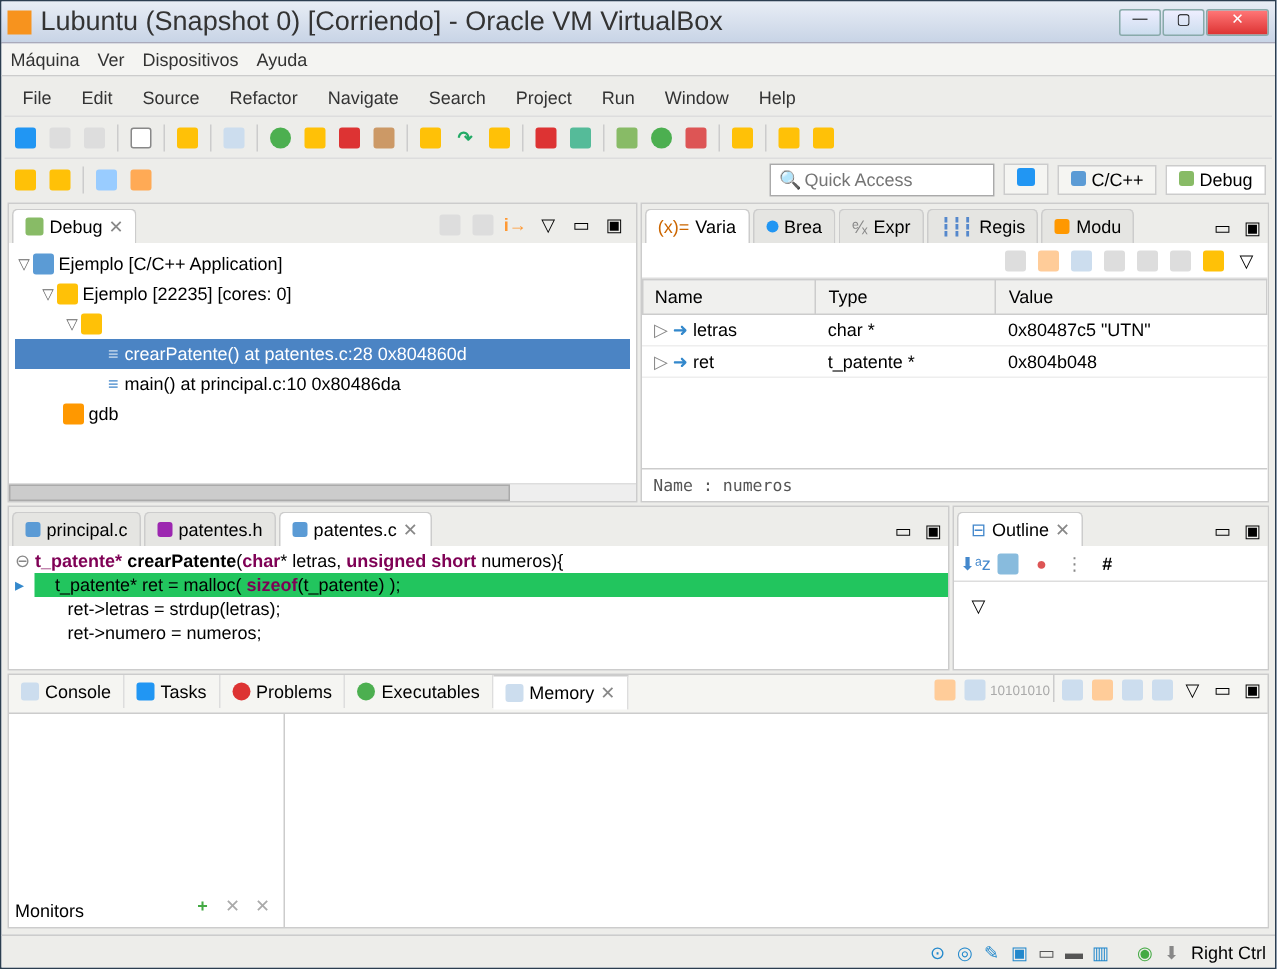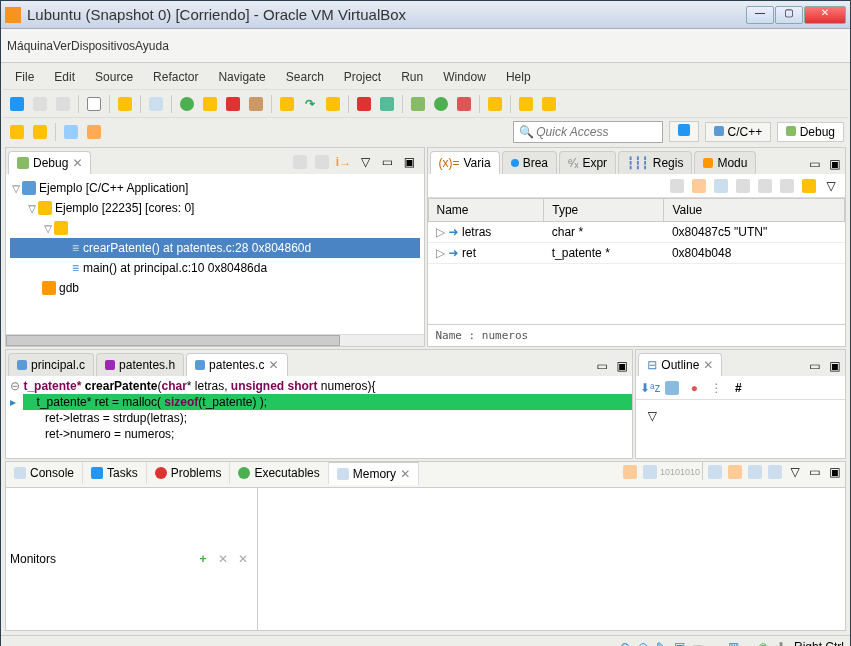--- a/index.html
+++ b/index.html
@@ -2,42 +2,42 @@
 <html><head>
 <meta charset="utf-8">
 <style>
 * { box-sizing: border-box; margin: 0; padding: 0; font-family: "Segoe UI", Tahoma, sans-serif; font-size: 12px; }
 body { background: #5a7aa0; width: 851px; height: 646px; overflow: hidden; }
 
 
 .window { width: 851px; height: 646px; background: #d4dce8; border: 1px solid #2c3e50; }
 .titlebar { height: 28px; background: linear-gradient(#e8edf5, #c8d4e6); display: flex; align-items: center; padding: 0 4px; border-bottom: 1px solid #aab; }
 .titlebar-icon { width: 16px; height: 16px; background: #f7931e; margin-right: 6px; }
-.titlebar-text { flex: 1; color: #333; font-size: 15px; }
+.titlebar-text { flex: 1; color: #333; font-size: 18px; }
 .win-btns { display: flex; gap: 1px; }
 .win-btn { width: 28px; height: 18px; background: linear-gradient(#eef, #cde); border: 1px solid #8aa; border-radius: 2px; font-size: 10px; text-align: center; }
 .win-close { background: linear-gradient(#f77, #d33); color: #fff; width: 42px; }
 
 
-.vbox-menu { height: 34px; background: #f4f4f2; display: flex; align-items: center; padding: 0 6px; border-bottom: 1px solid #ccc; }
+.vbox-menu { height: 22px; background: #f4f4f2; display: flex; align-items: center; padding: 0 6px; gap: 12px; border-bottom: 1px solid #ccc; }
 .vbox-menu span { color: #333; }
 
 
 .eclipse { background: #ededea; height: calc(100% - 50px - 22px); display: flex; flex-direction: column; padding: 2px; }
 
 
 .emenu { height: 24px; display: flex; align-items: center; padding: 0 4px; gap: 4px; }
 .emenu span { padding: 3px 8px; color: #333; }
 
 
 .toolbar { height: 28px; background: #ededea; border-top: 1px solid #ddd; display: flex; align-items: center; padding: 0 4px; gap: 3px; }
 .tbtn { width: 20px; height: 20px; border: 1px solid transparent; display: inline-flex; align-items: center; justify-content: center; }
 .sep { width: 1px; height: 18px; background: #ccc; margin: 0 2px; }
 .quick-access { margin-left: auto; display: flex; align-items: center; gap: 4px; }
-.qa-input { width: 150px; height: 22px; border: 1px solid #aaa; padding: 0 24px 0 6px; background: #fff; color: #888; font-style: italic; }
+.qa-input { width: 150px; height: 22px; border: 1px solid #aaa; padding: 0 24px 0 6px; background: #fff; color: #888; }
 .persp-btn { padding: 2px 8px; border: 1px solid #ccc; background: #f5f5f2; margin-left: 2px; }
 
 
 .content { flex: 1; display: flex; flex-direction: column; gap: 2px; padding: 2px; }
 .row { display: flex; gap: 2px; }
 
 
 .view { background: #f5f5f2; border: 1px solid #ccc; display: flex; flex-direction: column; }
 .view-tabs { height: 26px; display: flex; align-items: flex-end; background: #ededea; }
 .tab { padding: 4px 8px; background: #fff; border: 1px solid #ccc; border-bottom: none; border-radius: 4px 4px 0 0; display: flex; align-items: center; gap: 4px; margin-left: 2px; }
@@ -478,21 +478,21 @@
               <span class="ico" style="background:#cde"></span>
             </span>
           <span class="tbtn">
               <span class="ico" style="background:#cde"></span>
             </span>
           <span class="tbtn">▽</span>
           <span class="tbtn">▭</span>
           <span class="tbtn">▣</span>
         </div>
         <div class="view-body" style="display:flex">
-          <div style="width:252px;border-right:1px solid #ccc;padding:4px;display:flex;align-items:center">
+          <div style="width:184px;border-right:1px solid #ccc;padding:4px;display:flex;align-items:flex-end">
             <span style="flex:1">Monitors</span>
             <span class="tbtn" style="color:#4a4;font-weight:bold">+</span>
             <span class="tbtn" style="color:#aaa">✕</span>
             <span class="tbtn" style="color:#aaa">✕</span>
           </div>
           <div style="flex:1"></div>
         </div>
       </div>
     </div>
   </div>

